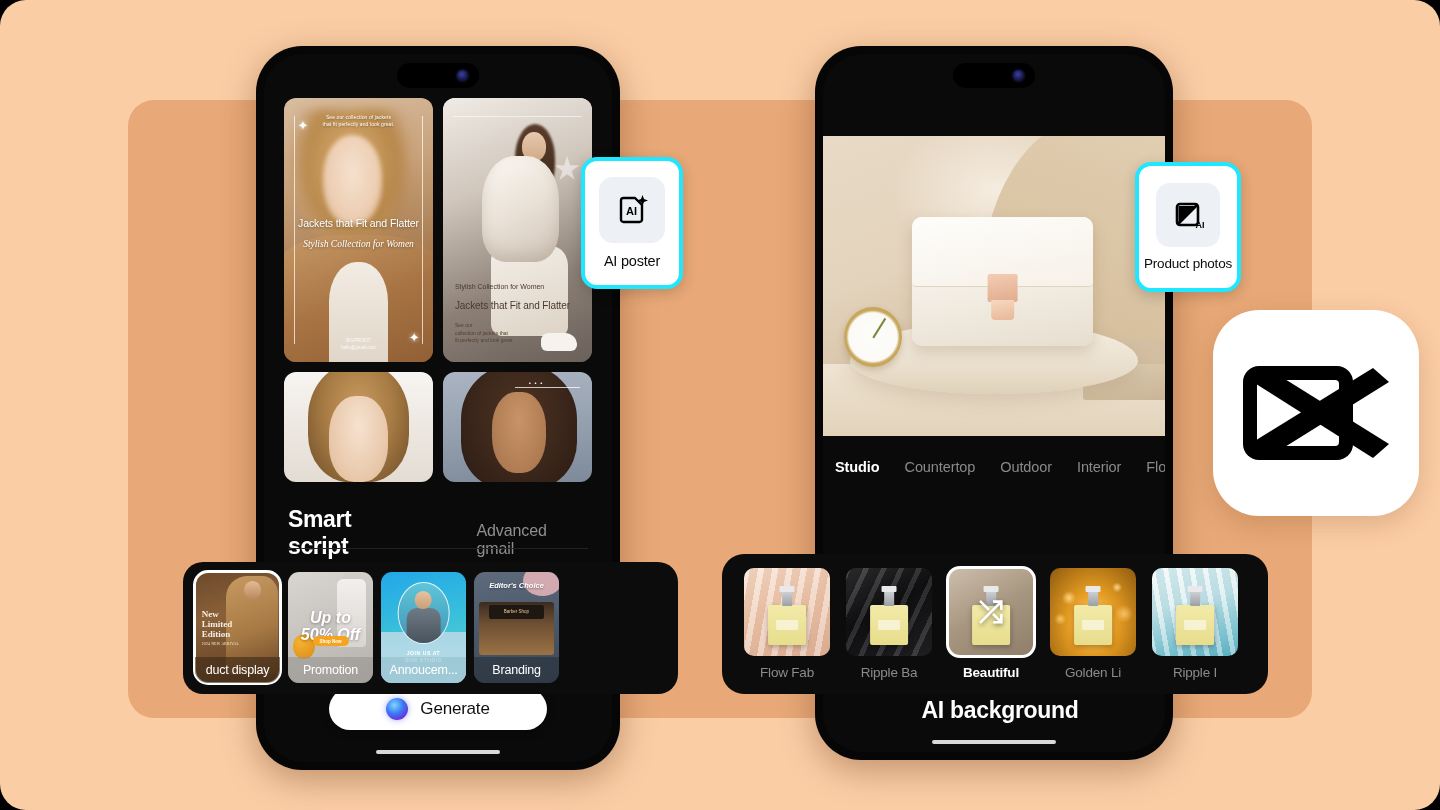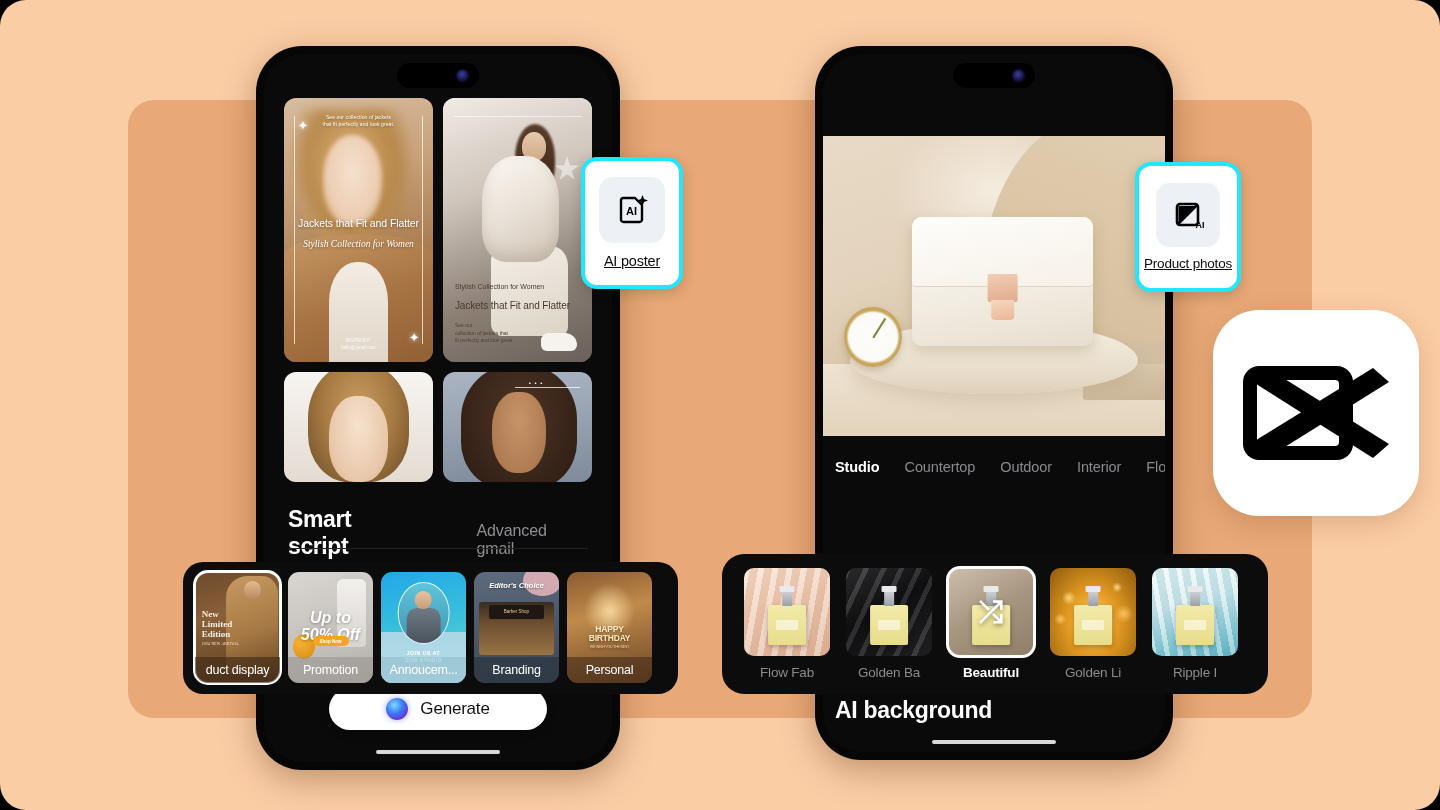--- a/index.html
+++ b/index.html
@@ -352,21 +352,21 @@
   .bg-tabs {
     position:absolute; left:0; right:0; top:392px; height:42px;
     display:flex; align-items:center; gap:25px;
     padding-left:12px; overflow:hidden;
   }
   .bg-tab { font-size:14.5px; color:#8a8a8e; white-space:nowrap; letter-spacing:-.1px; }
   .bg-tab.active { color:#fff; font-weight:600; }
 
   .ai-bg-title {
     position:absolute; left:12px; right:0; bottom:28px;
-    font-size:23px; font-weight:700; color:#fff; letter-spacing:-.3px;
+    text-align:center; font-size:23px; font-weight:700; color:#fff; letter-spacing:-.3px;
   }
 
   
   .tray-right {
     position:absolute; left:722px; top:554px; width:546px; height:140px;
     background:#0c0c0c; border-radius:22px; z-index:60;
   }
   .tray-right .cards { display:flex; gap:16px; padding:14px 22px 0 22px; }
   .bcard { width:86px; flex:0 0 auto; }
   .bcard .thumb {
@@ -413,21 +413,21 @@
   .callout {
     position:absolute; z-index:80;
     background:#fff; border:4px solid #1FE7FF; border-radius:16px;
     display:flex; flex-direction:column; align-items:center; justify-content:center;
     box-shadow:0 4px 14px rgba(0,0,0,.18);
   }
   .callout .tile {
     background:#EDF0F4; border-radius:14px;
     display:flex; align-items:center; justify-content:center;
   }
-  .callout .clabel { color:#0b0b0b; letter-spacing:-.2px;text-decoration:underline; }
+  .callout .clabel { color:#0b0b0b; letter-spacing:-.2px; }
   #callout-ai-poster { left:581px; top:157px; width:102px; height:132px; }
   #callout-ai-poster .tile { width:66px; height:66px; margin-bottom:10px; }
   #callout-ai-poster .clabel { font-size:14.5px; }
   #callout-product-photos { left:1135px; top:162px; width:106px; height:130px; }
   #callout-product-photos .tile { width:64px; height:64px; margin-bottom:9px; }
   #callout-product-photos .clabel { font-size:13.5px; }
 
   
   .capcut {
     position:absolute; left:1213px; top:310px; width:206px; height:206px;
@@ -576,25 +576,20 @@
       </div>
 
       <div class="pcard c3">
         <div class="pink"></div>
         <div class="shop"></div>
         <div class="sign">Barber Shop</div>
         <div class="ec">Editor's Choice</div>
         <div class="pc-label">Branding</div>
       </div>
 
-      <div class="pcard c5">
-        <div class="glow"></div>
-        <div class="hb">HAPPY<br>BIRTHDAY<small>WE WISH YOU THE BEST</small></div>
-        <div class="pc-label">Personal</div>
-      </div>
 
     </div>
   </div>
 
   <div class="tray-right">
     <div class="cards">
 
       <div class="bcard">
         <div class="thumb b1">
           <div class="drape"></div>
@@ -605,21 +600,21 @@
         <div class="cap">Flow Fab</div>
       </div>
 
       <div class="bcard">
         <div class="thumb b2">
           <div class="drape"></div>
           <div class="perfume">
               <div class="plabel"></div>
             </div>
         </div>
-        <div class="cap">Golden Ba</div>
+        <div class="cap">Ripple Ba</div>
       </div>
 
       <div class="bcard sel">
         <div class="thumb b3">
           <div class="perfume"></div>
           <div class="shuffle">⤮</div>
         </div>
         <div class="cap">Beautiful</div>
       </div>
 

